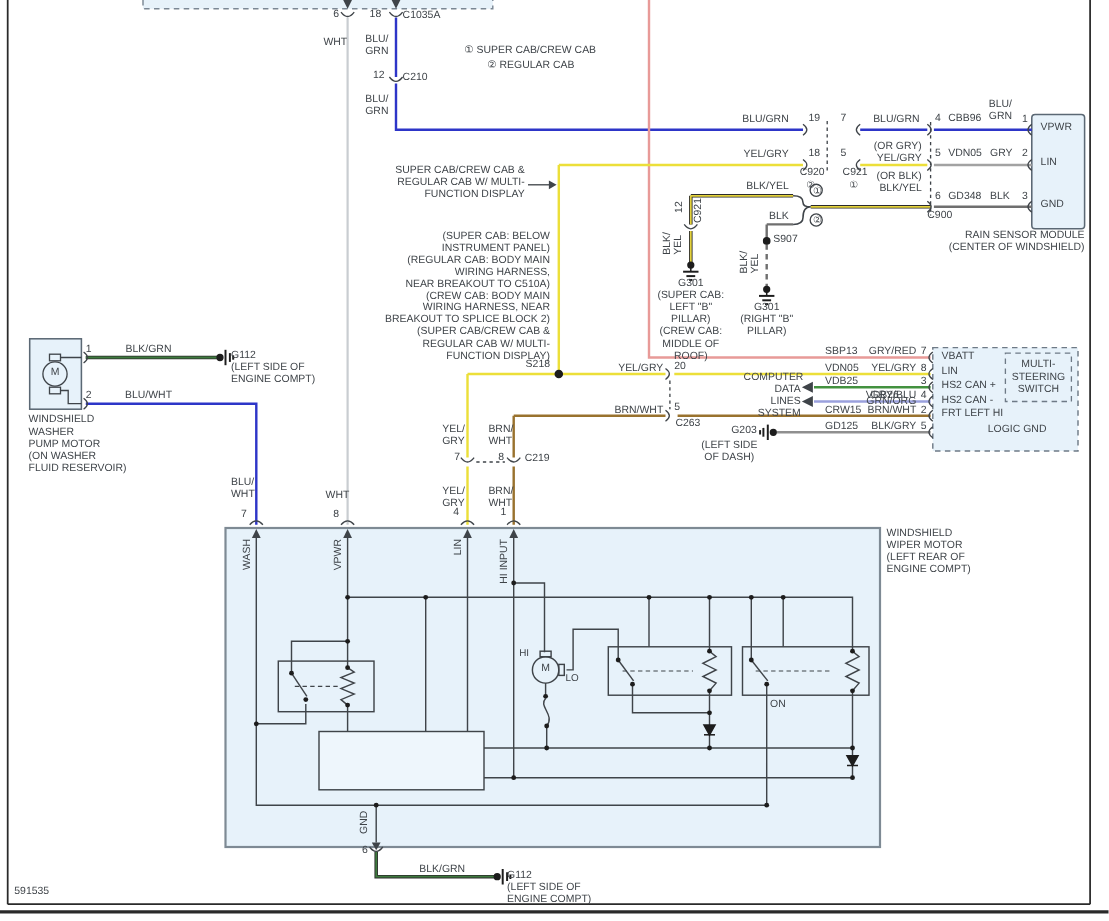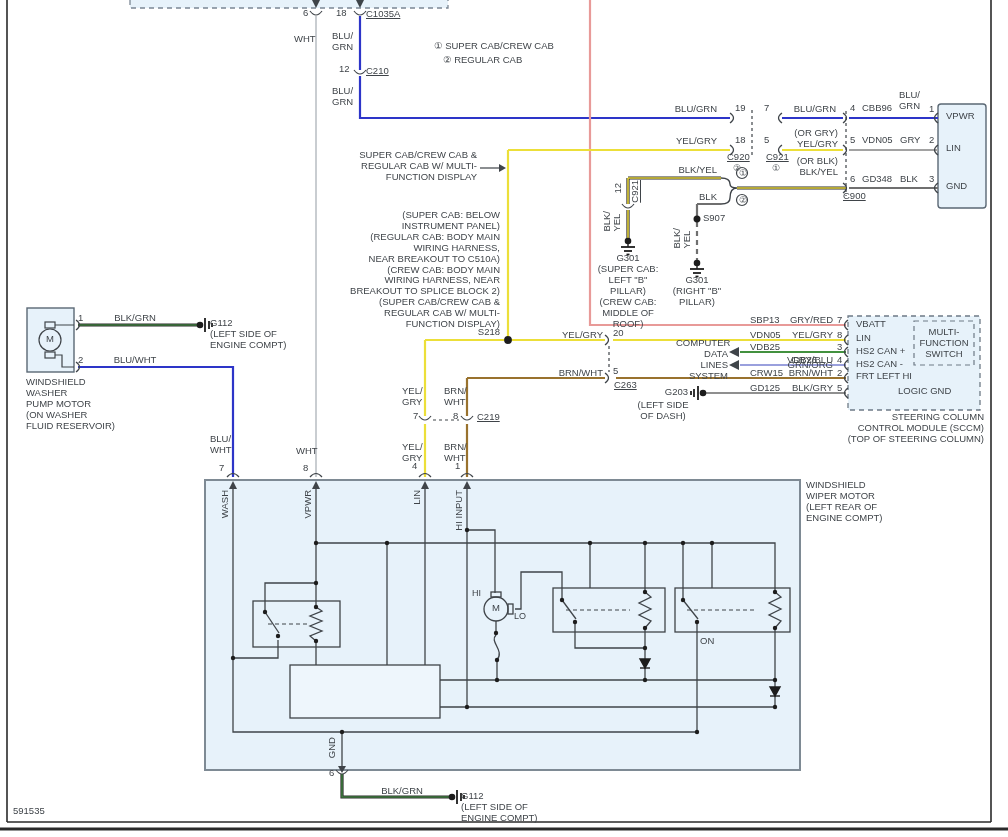--- a/index.html
+++ b/index.html
@@ -2,21 +2,21 @@
 <html><head>
 <meta charset="utf-8">
 <style>
   html,body{margin:0;padding:0;background:#ffffff;}
   #page{position:relative;width:1008px;height:837px;background:#ffffff;overflow:hidden;
         font-family:"Liberation Sans",sans-serif;}
   svg{position:absolute;left:0;top:0;}
   .lbl{position:absolute;font-size:9.5px;line-height:10.9px;color:#3f4449;white-space:pre-line;}
   .r{text-align:right}
   .c{text-align:center}
-  .u{text-decoration:underline}
+  .u{}
   .sm{font-size:9px}
   .vlbl{position:absolute;font-size:9.5px;line-height:10px;color:#3f4449;
         writing-mode:vertical-rl;transform:rotate(180deg);white-space:pre-line;}
 </style>
 </head>
 <body>
 
 <div id="page">
 
 <svg width="1008" height="837" viewBox="0 0 1008 837">
@@ -247,21 +247,21 @@
 <div class="lbl" style="left:336px;top:8px;width:16px">18</div>
 <div class="lbl u" style="left:366px;top:9px">C1035A</div>
 <div class="lbl" style="left:294px;top:34px">WHT</div>
 <div class="lbl" style="left:332px;top:31px">BLU/
 GRN</div>
 <div class="lbl" style="left:339px;top:64px">12</div>
 <div class="lbl u" style="left:366px;top:66px">C210</div>
 <div class="lbl" style="left:332px;top:86px">BLU/
 GRN</div>
 
-<div class="lbl" style="left:434px;top:41px">① SUPER CAB/CREW CAB</div>
+<div class="lbl" style="left:422px;top:41px">① SUPER CAB/CREW CAB</div>
 <div class="lbl" style="left:443px;top:55px">② REGULAR CAB</div>
 <div class="lbl r" style="left:327px;top:150px;width:150px">SUPER CAB/CREW CAB &amp;
 REGULAR CAB W/ MULTI-
 FUNCTION DISPLAY</div>
 <div class="lbl r" style="left:300px;top:210px;width:200px">(SUPER CAB: BELOW
 INSTRUMENT PANEL)
 (REGULAR CAB: BODY MAIN
 WIRING HARNESS,
 NEAR BREAKOUT TO C510A)
 (CREW CAB: BODY MAIN
@@ -301,20 +301,22 @@
 <div class="lbl" style="left:850px;top:174px">6</div>
 <div class="lbl" style="left:862px;top:174px">GD348</div>
 <div class="lbl" style="left:900px;top:174px">BLK</div>
 <div class="lbl" style="left:929px;top:174px">3</div>
 <div class="lbl" style="left:946px;top:181px">GND</div>
 <div class="lbl u" style="left:727px;top:152px">C920</div>
 <div class="lbl sm" style="left:733px;top:163px">②</div>
 <div class="lbl u" style="left:766px;top:152px">C921</div>
 <div class="lbl sm" style="left:772px;top:163px">①</div>
 <div class="lbl u" style="left:843px;top:191px">C900</div>
+<div class="lbl r" style="left:830px;top:209px;width:156px">RAIN SENSOR MODULE
+(CENTER OF WINDSHIELD)</div>
 
 <div class="vlbl" style="left:613px;top:183px">12</div>
 <div class="vlbl u" style="left:630px;top:180px">C921</div>
 <div class="vlbl" style="left:602px;top:211px">BLK/
 YEL</div>
 <div class="lbl c" style="left:606px;top:253px;width:44px">G301</div>
 <div class="lbl c" style="left:595px;top:264px;width:66px">(SUPER CAB:
 LEFT "B"
 PILLAR)
 (CREW CAB:
@@ -346,25 +348,22 @@
 <div class="lbl" style="left:750px;top:383px">GD125</div>
 <div class="lbl r" style="left:783px;top:383px;width:50px">BLK/GRY</div>
 <div class="lbl" style="left:837px;top:383px">5</div>
 <div class="lbl" style="left:856px;top:319px">VBATT</div>
 <div class="lbl" style="left:856px;top:333px">LIN</div>
 <div class="lbl" style="left:856px;top:346px">HS2 CAN +</div>
 <div class="lbl" style="left:856px;top:359px">HS2 CAN -</div>
 <div class="lbl" style="left:856px;top:371px">FRT LEFT HI</div>
 <div class="lbl" style="left:898px;top:386px">LOGIC GND</div>
 <div class="lbl c" style="left:914px;top:327px;width:60px">MULTI-
-FUNCTION
+STEERING
 SWITCH</div>
-<div class="lbl r" style="left:800px;top:412px;width:184px">STEERING COLUMN
-CONTROL MODULE (SCCM)
-(TOP OF STEERING COLUMN)</div>
 
 <div class="lbl r" style="left:676px;top:338px;width:52px">COMPUTER
 DATA LINES
 SYSTEM</div>
 <div class="lbl r" style="left:654px;top:387px;width:34px">G203</div>
 <div class="lbl c" style="left:632px;top:400px;width:62px">(LEFT SIDE
 OF DASH)</div>
 
 <div class="lbl r" style="left:553px;top:330px;width:50px">YEL/GRY</div>
 <div class="lbl" style="left:613px;top:328px">20</div>

